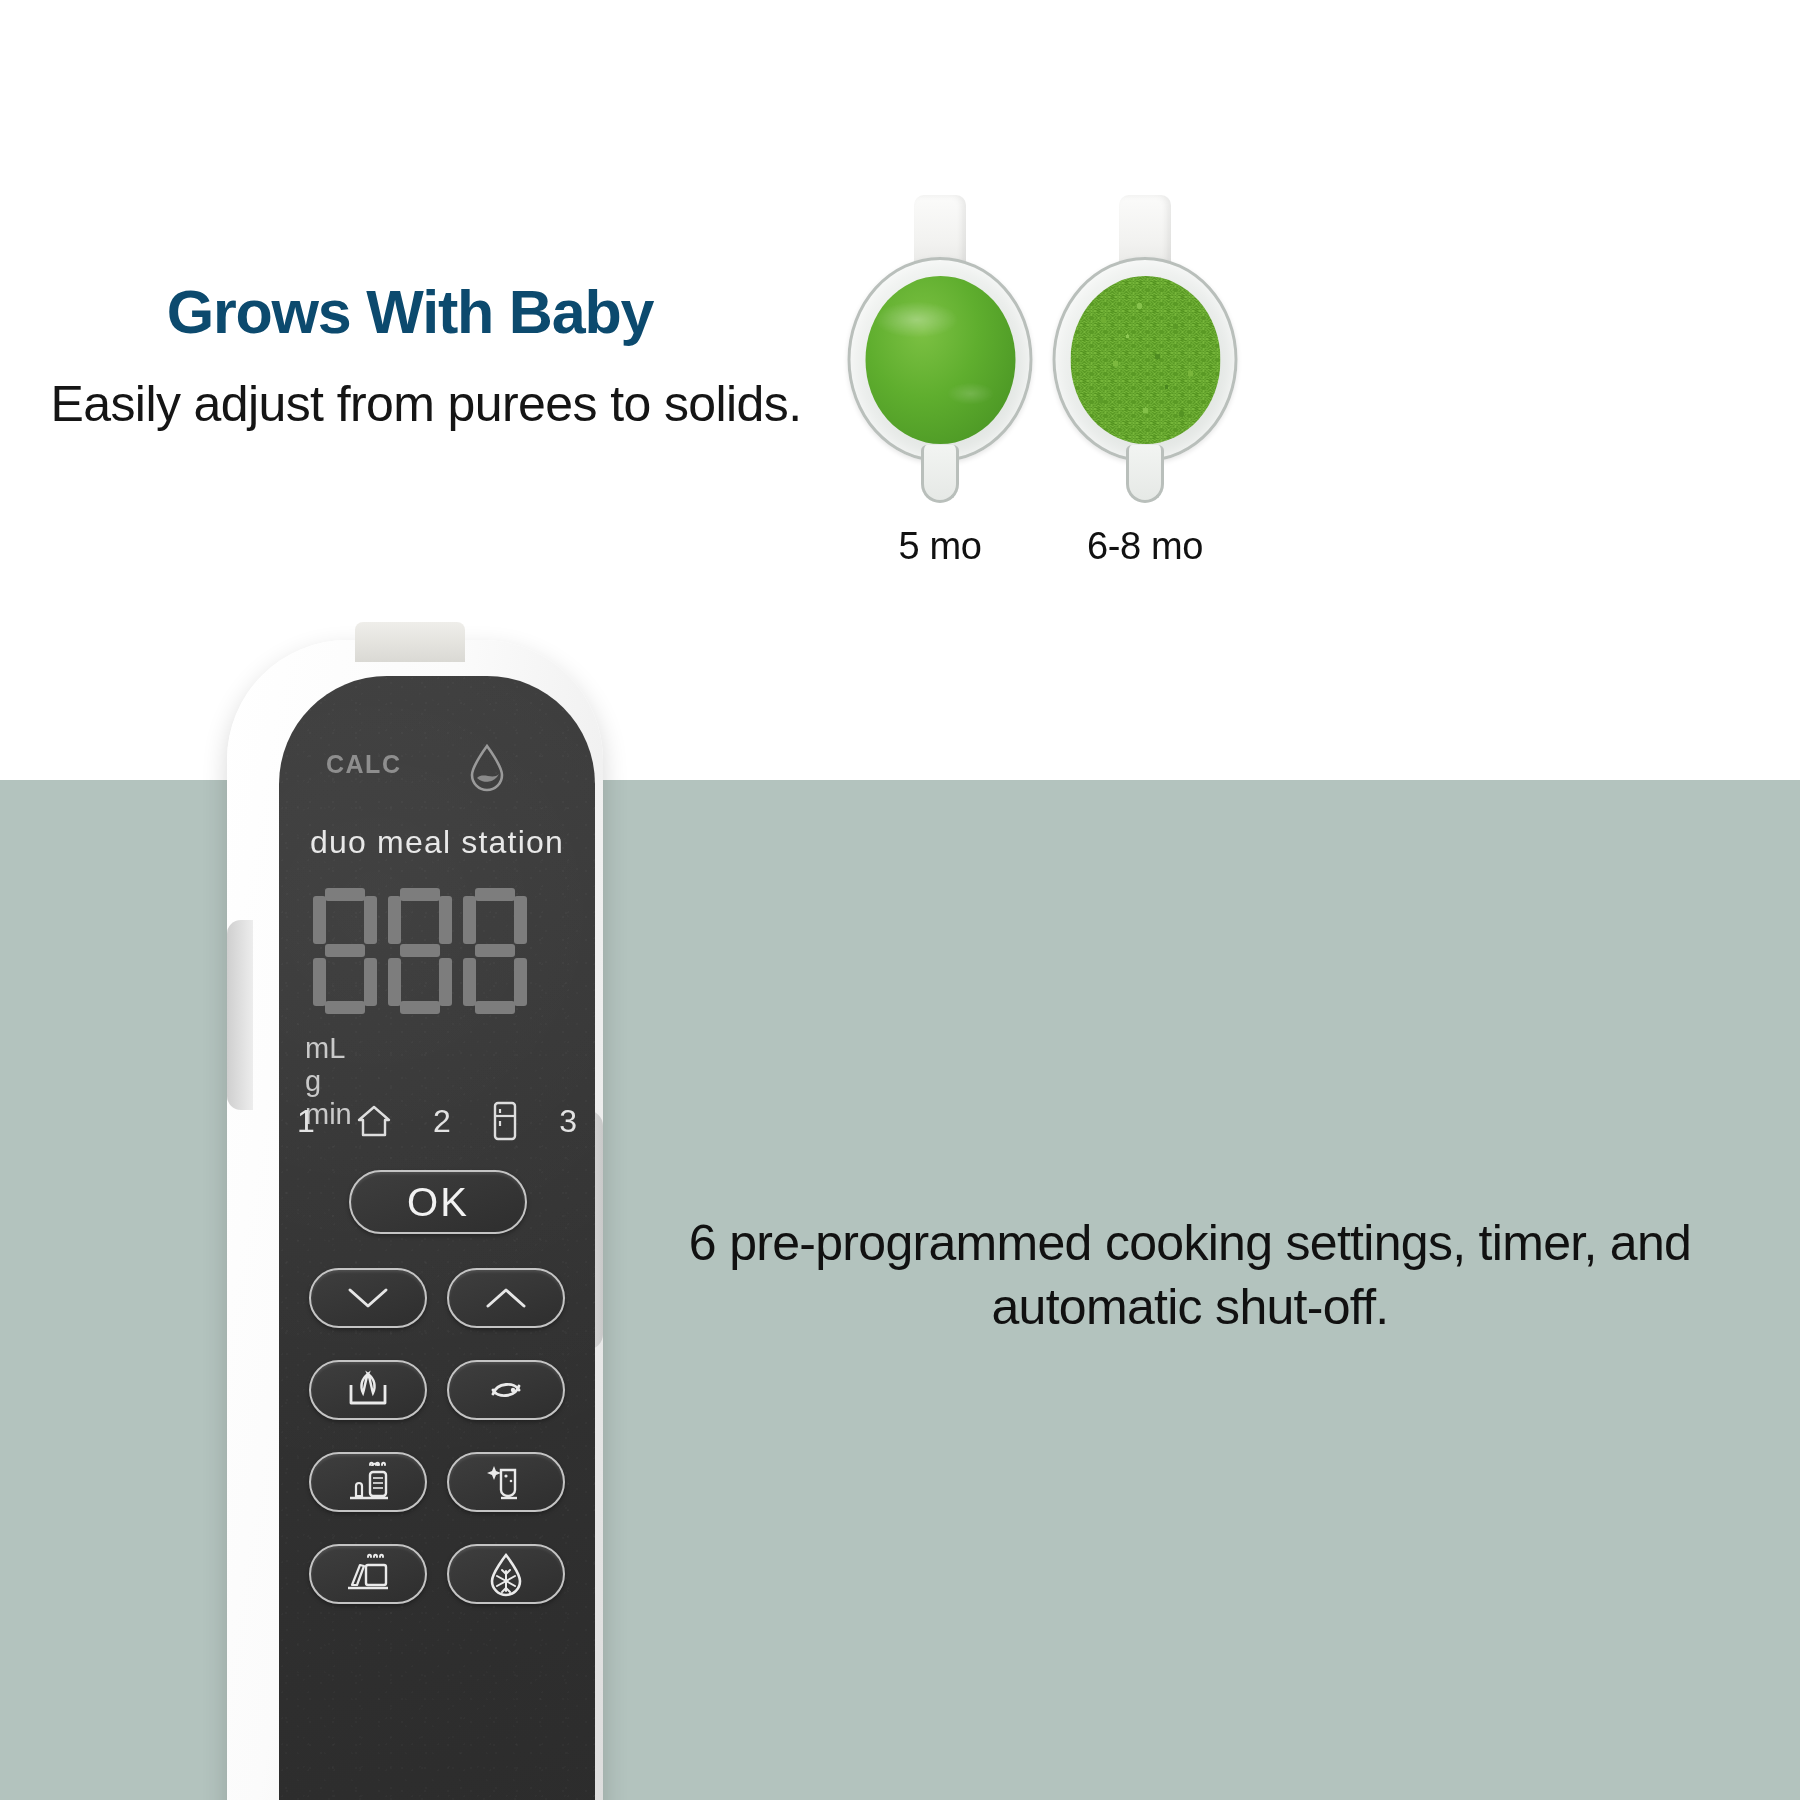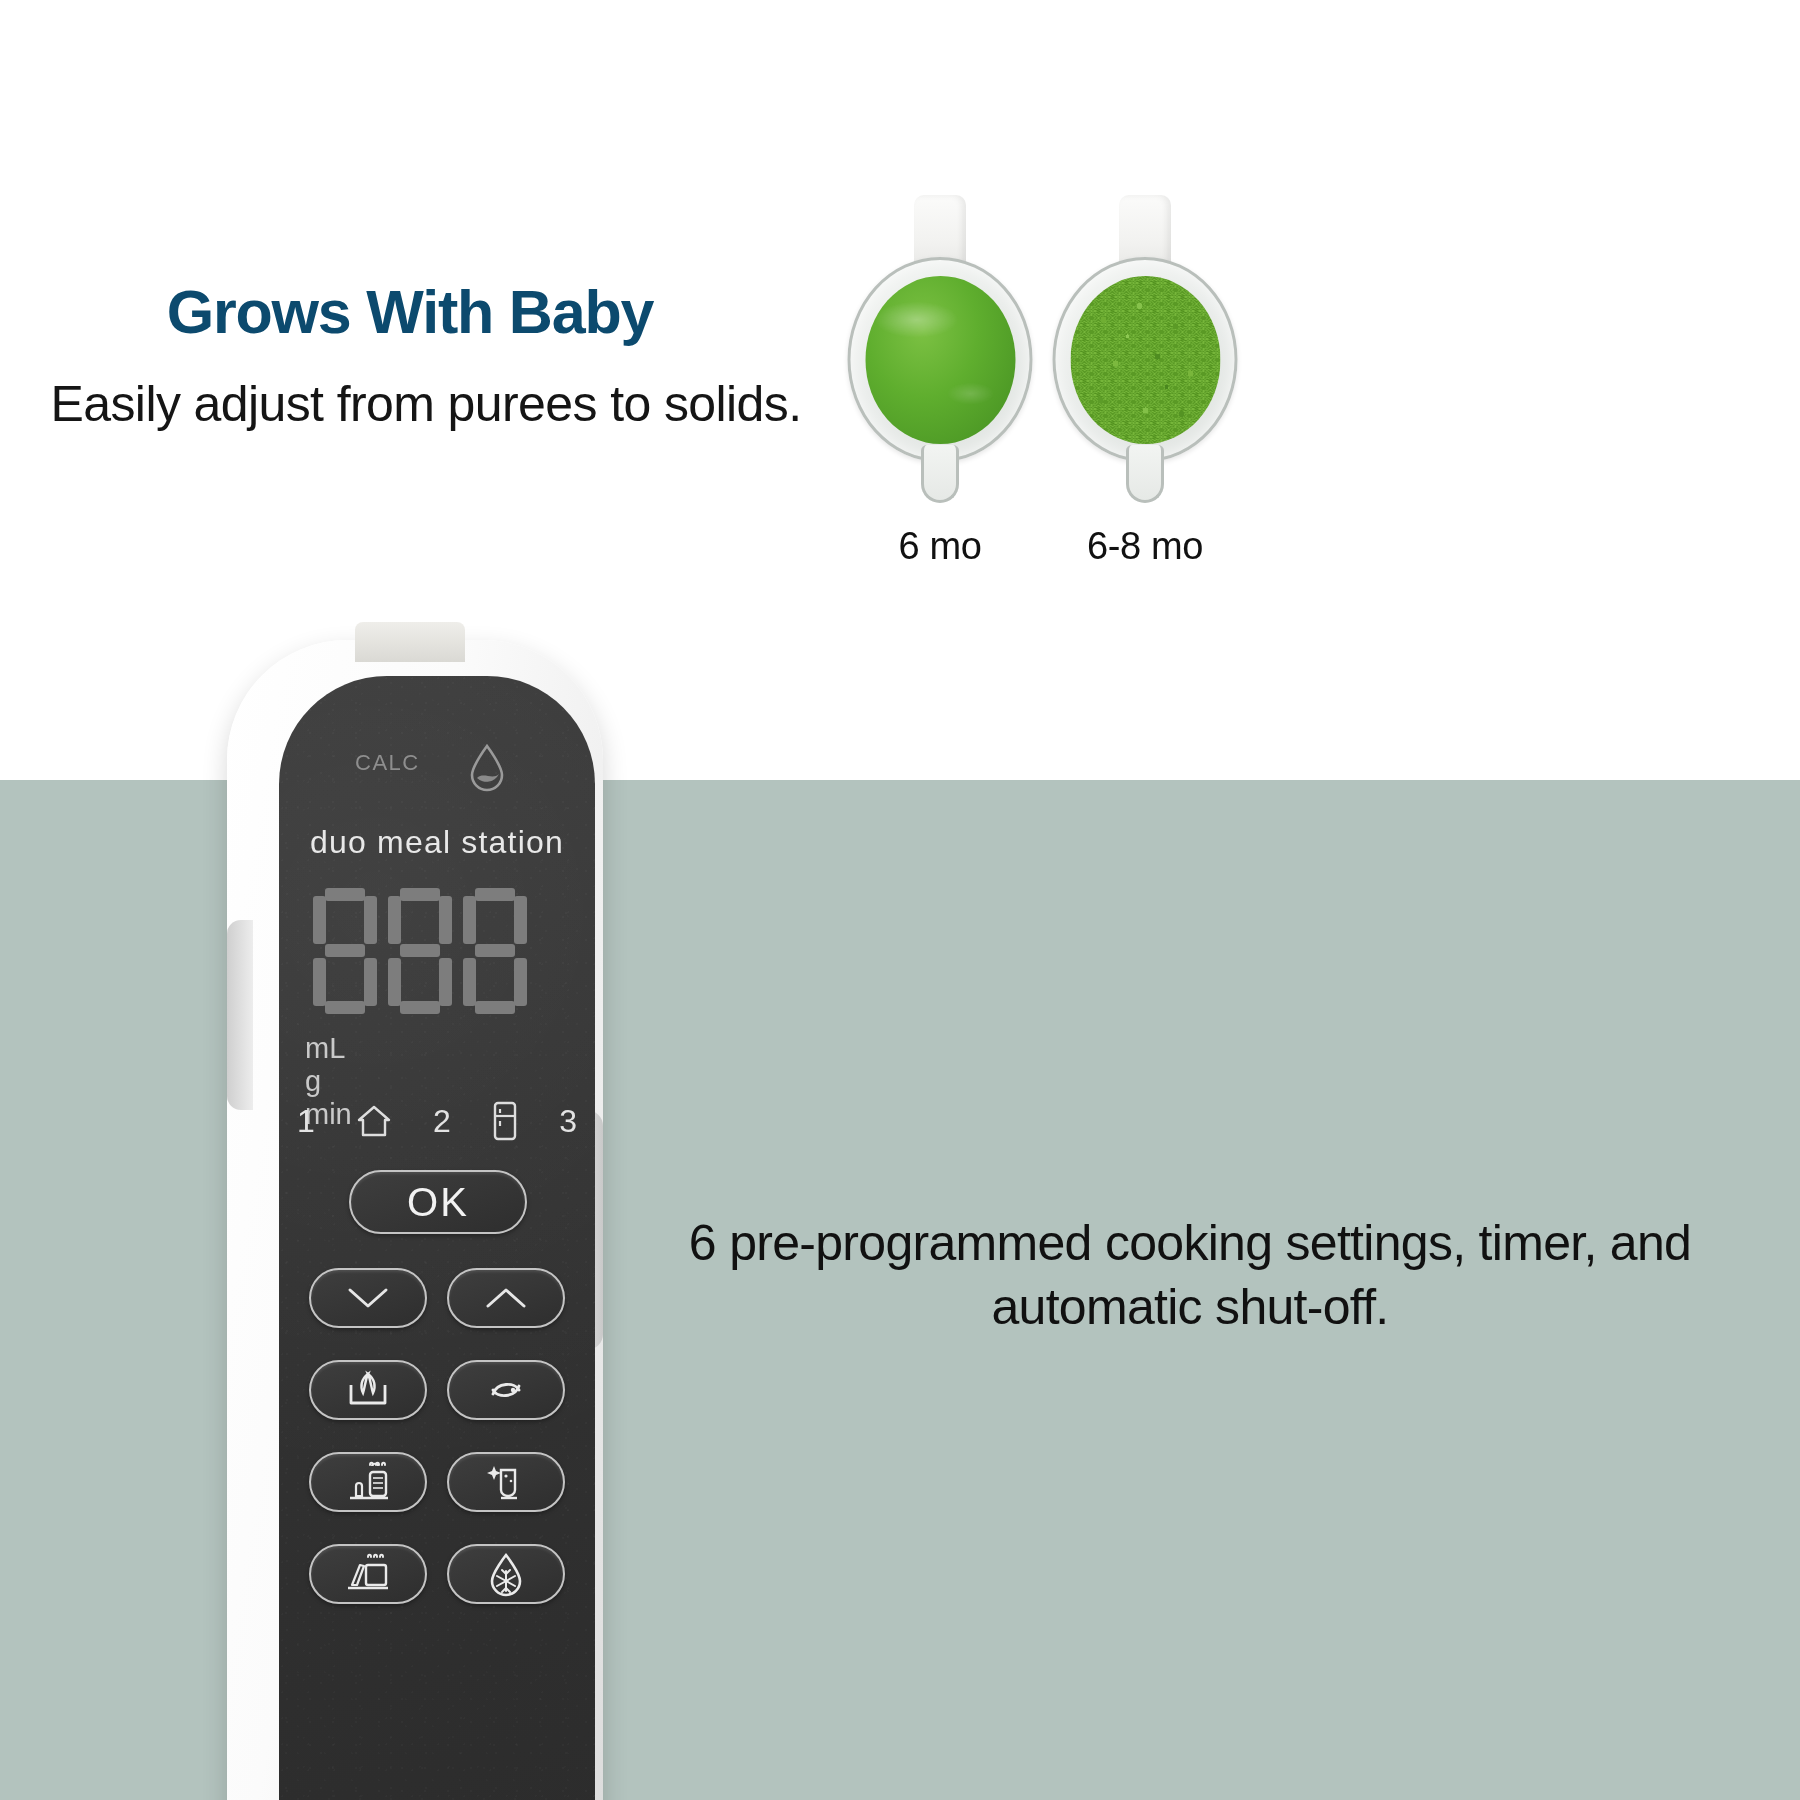--- a/index.html
+++ b/index.html
@@ -159,22 +159,22 @@
       radial-gradient(circle at 62% 22%, rgba(255,255,255,.045) 0 1px, transparent 1px),
       radial-gradient(circle at 35% 47%, rgba(255,255,255,.05) 0 1px, transparent 1px),
       radial-gradient(circle at 85% 61%, rgba(255,255,255,.04) 0 1px, transparent 1px),
       radial-gradient(circle at 20% 78%, rgba(255,255,255,.05) 0 1px, transparent 1px),
       radial-gradient(circle at 70% 90%, rgba(255,255,255,.04) 0 1px, transparent 1px);
     background-size:26px 26px,31px 31px,23px 23px,29px 29px,35px 35px,27px 27px;
   }
 
   .calc-row { position:absolute; left:0; top:70px; width:316px; height:44px; }
   .calc-txt {
-    position:absolute; left:76px; top:4px; font-size:22px; letter-spacing:1.5px;
-    color:#8e8e8e; font-weight:400;
+    position:absolute; left:47px; top:4px; font-size:25px; letter-spacing:1.5px;
+    color:#8e8e8e; font-weight:700;
   }
   .drop-ind { position:absolute; left:186px; top:-4px; }
 
   .brand {
     position:absolute; left:0; top:148px; width:316px; text-align:center;
     font-size:32px; letter-spacing:1.2px; color:#e8e8e8; font-weight:400;
   }
 
   .lcd { position:absolute; left:34px; top:212px; width:248px; height:132px; display:flex; gap:11px; }
   .digit { position:relative; width:64px; height:126px; }
@@ -235,21 +235,21 @@
 </div>
 
 <div class="bowls">
 
   <div class="bowl-col c0">
     <div class="stem"></div>
     <div class="jar">
       <div class="food f0"></div>
     </div>
     <div class="spout"></div>
-    <div class="age">6 mo</div>
+    <div class="age">5 mo</div>
   </div>
 
   <div class="bowl-col c1">
     <div class="stem"></div>
     <div class="jar">
       <div class="food f1"></div>
     </div>
     <div class="spout"></div>
     <div class="age">6-8 mo</div>
   </div>

